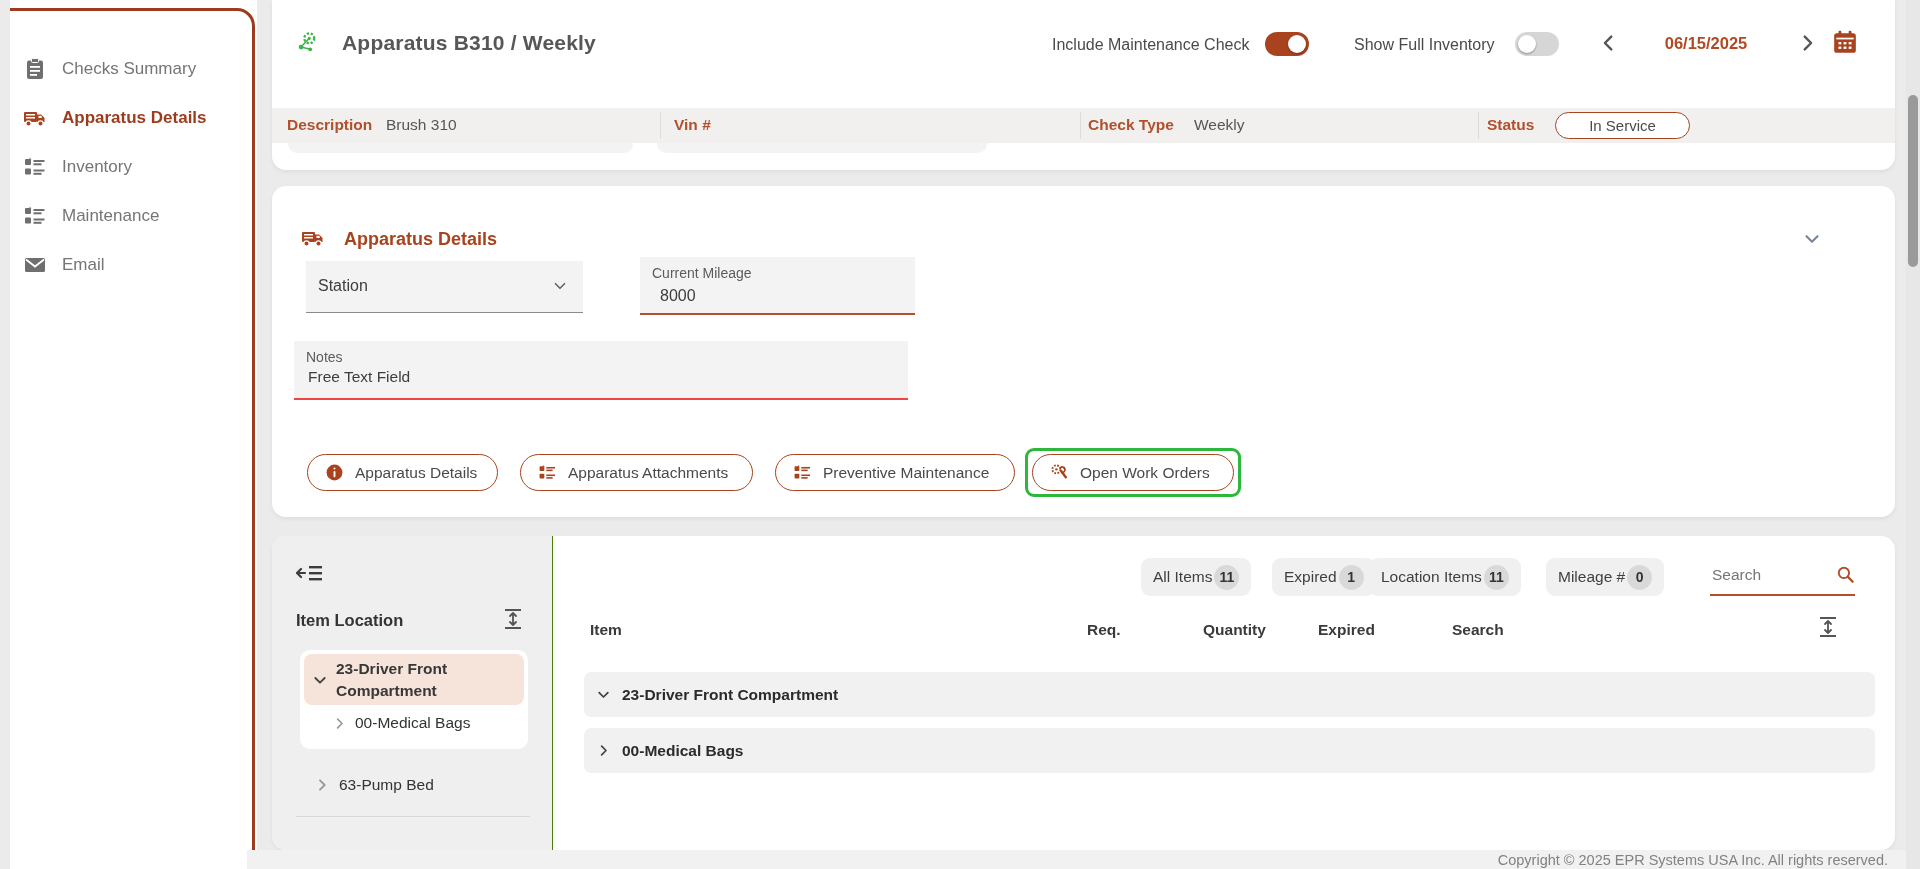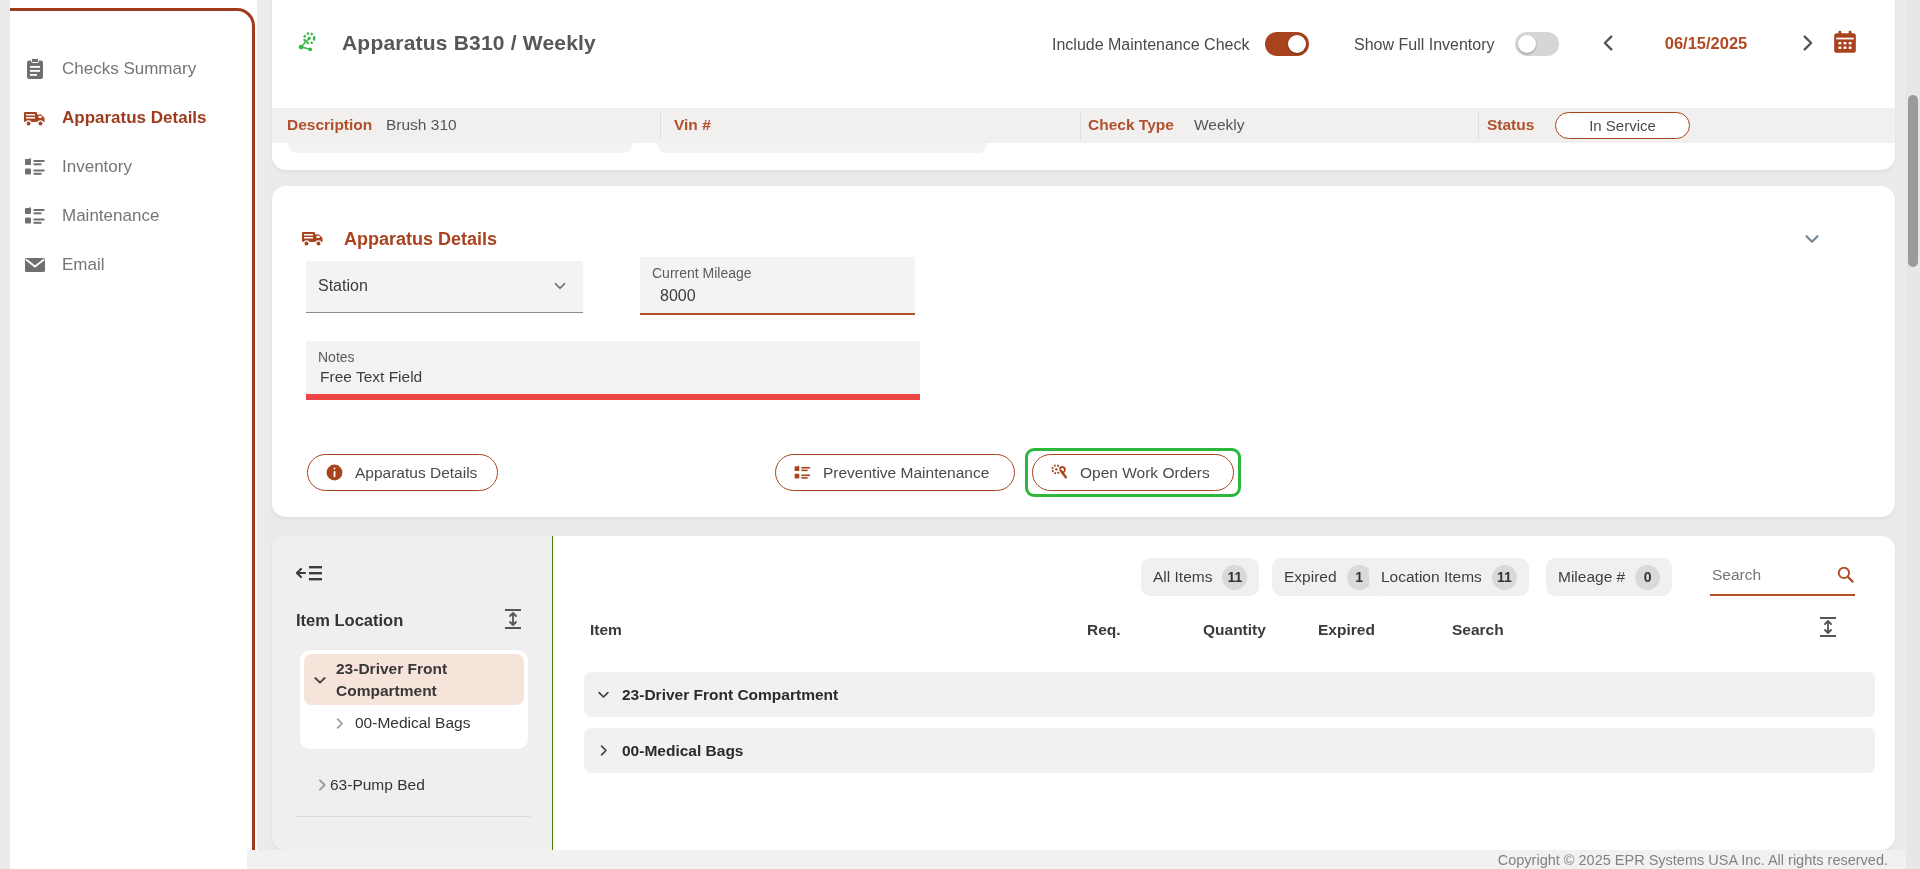--- a/index.html
+++ b/index.html
@@ -55,21 +55,21 @@
   
   .sec-head-icon { position:absolute; left:28px; top:40px; width:26px; height:24px; color:#a8431e; }
   .sec-title { position:absolute; left:72px; top:43px; font-size:18px; font-weight:bold; color:#a8431e; }
   .collapse-chev { position:absolute; left:1528px; top:42px; width:24px; height:22px; color:#7a8699; cursor:pointer; }
   .field { position:absolute; background:#f3f3f3; }
   .f-station { left:34px; top:75px; width:277px; height:52px; border-bottom:1.5px solid #8a8a8a; cursor:pointer; }
   .f-station .fv { position:absolute; left:12px; top:16px; font-size:16px; color:#3d3d3d; }
   .f-station .dd { position:absolute; right:14px; top:16px; width:18px; height:18px; color:#666; }
   .f-mileage { left:368px; top:71px; width:275px; height:58px; border-bottom:2px solid #b1502a; }
   .f-hours  { left:699px; top:71px; width:275px; height:58px; border-bottom:2px solid #b1502a; }
-  .f-notes  { left:34px; top:155px; width:614px; height:59px; border-bottom:6px solid #ef4444; }
+  .f-notes  { left:22px; top:155px; width:614px; height:59px; border-bottom:2px solid #ef4444; }
   .flabel { position:absolute; left:12px; top:8px; font-size:14px; color:#5c5c5c; }
   .fvalue { position:absolute; left:20px; top:30px; font-size:16px; color:#3d3d3d; }
   .btn-row-btn { position:absolute; top:268px; height:37px; background:#fff; border:1.5px solid #a8431e; border-radius:19px;
     display:flex; align-items:center; gap:11px; padding:0 17px; font-size:15.5px; color:#4a4a4a; cursor:pointer; }
   .b1 { left:35px;  width:191px; }
   .b2 { left:248px; width:233px; }
   .b3 { left:503px; width:240px; }
   .b4 { left:760px; width:202px; }
   .btn-ico { width:19px; height:19px; flex:0 0 19px; color:#a8431e; }
   .hl-green { position:absolute; left:753px; top:262px; width:216px; height:49px; border:3px solid #2db83d; border-radius:9px; pointer-events:none; }
@@ -80,26 +80,26 @@
   .loc-title { position:absolute; left:24px; top:75px; font-size:16.5px; font-weight:bold; color:#333; }
   .unfold-ico { position:absolute; width:20px; height:22px; color:#555; cursor:pointer; }
   .u-panel { left:231px; top:72px; }
   .tree-card { position:absolute; left:28px; top:114px; width:228px; height:99px; background:#fff; border-radius:10px; padding:4px; }
   .tree-sel { background:#f6e3da; border-radius:8px; min-height:48px; display:flex; align-items:center; gap:8px; padding:4px 6px 4px 8px; cursor:pointer; }
   .tree-sel .tchev { width:16px; height:16px; color:#444; flex:0 0 16px; }
   .tree-sel .tlabel { font-size:15.5px; font-weight:bold; color:#383838; line-height:1.4; }
   .tree-child { display:flex; align-items:center; gap:8px; padding:9px 0 0 28px; cursor:pointer; }
   .tree-child .tchev { width:15px; height:15px; color:#999; flex:0 0 15px; }
   .tree-child .tlabel { font-size:15.5px; color:#333; }
-  .tree-sib { position:absolute; left:42px; top:240px; display:flex; align-items:center; cursor:pointer; }
+  .tree-sib { position:absolute; left:42px; top:240px; display:flex; align-items:center; gap:9px; cursor:pointer; }
   .tree-sib .tchev { width:16px; height:16px; color:#999; flex:0 0 16px; }
   .tree-sib .tlabel { font-size:15.5px; color:#333; }
   .panel-div { position:absolute; left:24px; width:234px; top:280px; height:1px; background:#d8d8d8; }
 
-  .chip { position:absolute; top:22px; height:38px; background:#f0f0f0; border-radius:9px; display:flex; align-items:center; gap:10px;
+  .chip { position:absolute; top:22px; height:38px; background:#f0f0f0; border-radius:9px; display:flex; align-items:center; gap:2px;
     padding:0 12px; font-size:15.5px; color:#3f3f3f; cursor:pointer; }
   .chip .badge { width:25px; height:25px; border-radius:50%; background:#d9d9d9; display:flex; align-items:center; justify-content:center;
     font-size:14px; font-weight:bold; color:#333; }
   .c1 { left:869px; } .c2 { left:1000px; } .c3 { left:1097px; } .c4 { left:1274px; }
   .search-wrap { position:absolute; left:1438px; top:26px; width:145px; }
   .search-input { width:123px; border:none; border-bottom:0; background:transparent; font-size:15.5px; color:#444; outline:none;
     font-family:"Liberation Sans", sans-serif; padding:4px 0 8px 2px; }
   .search-underline { position:absolute; left:0; right:0; top:32px; height:2px; background:#b1502a; }
   .search-ico { position:absolute; right:0; top:3px; width:19px; height:19px; color:#b1502a; cursor:pointer; }
 
@@ -301,20 +301,34 @@
 
   <button class="btn-row-btn b1">
     <span class="btn-ico">
       <svg viewBox="0 0 24 24">
           <circle cx="12" cy="12" r="10" fill="currentColor"></circle>
           <rect x="10.8" y="5.8" width="2.4" height="2.4" rx="1.2" fill="#fff"></rect>
           <rect x="10.8" y="10" width="2.4" height="8" rx="1.2" fill="#fff"></rect>
         </svg>
     </span>
     <span>Apparatus Details</span>
+  </button>
+  <button class="btn-row-btn b2">
+    <span class="btn-ico">
+      <svg viewBox="0 0 24 24">
+          <rect x="2" y="4" width="6" height="6" rx="1" fill="currentColor"></rect>
+          <path d="M6.5 2.5l2 2-2 0z" fill="currentColor"></path>
+          <rect x="2" y="13.5" width="6" height="6" rx="1" fill="currentColor"></rect>
+          <rect x="10.5" y="5" width="11" height="2" fill="currentColor"></rect>
+          <rect x="10.5" y="8.3" width="8" height="2" fill="currentColor"></rect>
+          <rect x="10.5" y="14.5" width="11" height="2" fill="currentColor"></rect>
+          <rect x="10.5" y="17.8" width="8" height="2" fill="currentColor"></rect>
+        </svg>
+    </span>
+    <span>Apparatus Attachments</span>
   </button>
   <button class="btn-row-btn b3">
     <span class="btn-ico">
       <svg viewBox="0 0 24 24">
           <rect x="2" y="4" width="6" height="6" rx="1" fill="currentColor"></rect>
           <path d="M6.5 2.5l2 2-2 0z" fill="currentColor"></path>
           <rect x="2" y="13.5" width="6" height="6" rx="1" fill="currentColor"></rect>
           <rect x="10.5" y="5" width="11" height="2" fill="currentColor"></rect>
           <rect x="10.5" y="8.3" width="8" height="2" fill="currentColor"></rect>
           <rect x="10.5" y="14.5" width="11" height="2" fill="currentColor"></rect>

